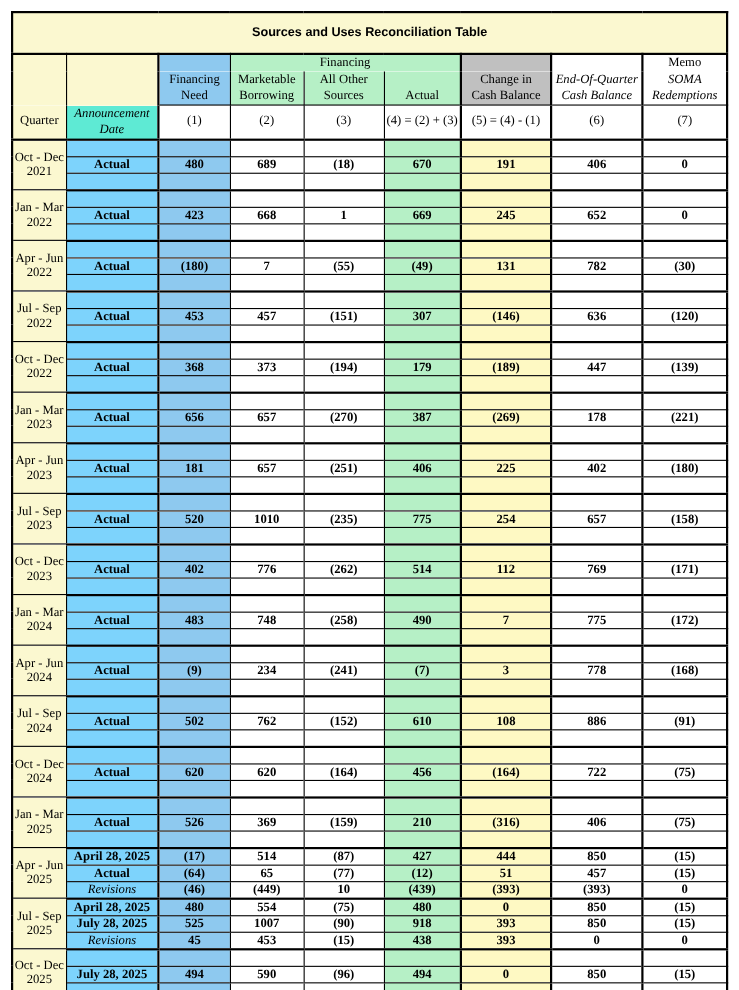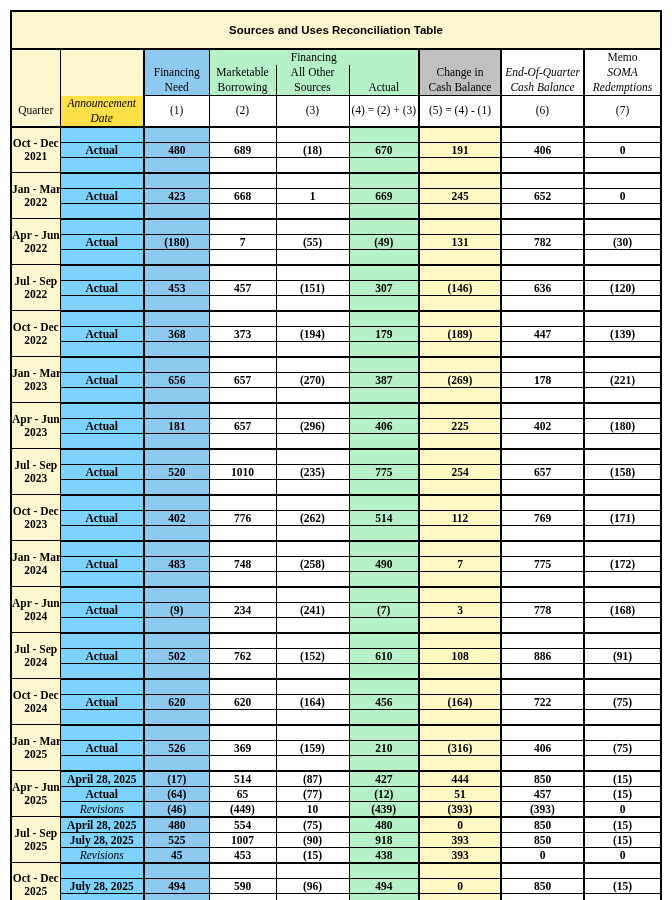--- a/index.html
+++ b/index.html
@@ -45,31 +45,30 @@
 
   
   td.h{ height:15px; line-height:15px; }
   td.hblue{ background:#8ec9ef; }
   td.hgreen{ background:#b6f0c6; }
   td.hgray{ background:#c0c0c0; }
   td.hwhite{ background:#ffffff; }
   td.hyellow{ background:#fbf8d0; }
   td.ital{ font-style:italic; }
   td.hq{ background:#fbf8d0; vertical-align:bottom; padding-bottom:1px; }
-  td.hd{ background:#fde047; vertical-align:bottom; text-align:left; padding-left:3px; font-style:italic; }
+  td.hd{ background:#5eead4; vertical-align:bottom; text-align:left; padding-left:3px; font-style:italic; }
   .thickbot{ border-bottom:2px solid #000 !important; }
   .thickleft{ border-left:2px solid #000 !important; }
 
   
   td.q{
     background:#fbf8d0;
     font-size:11.5px;
     line-height:13px;
     vertical-align:middle;
-    font-weight:bold;
   }
   td.lbl{
     background:#7dd3fc;
     text-align:left;
     padding-left:3px;
     font-weight:bold;
     font-size:11.5px;
     height:14px;
     line-height:14px;
   }
@@ -344,21 +343,21 @@
           <td class="num blank white dashed-b"></td>
           <td class="num blank green dashed-b"></td>
           <td class="num blank gray dashed-b thickleft"></td>
           <td class="num blank white dashed-b thickleft"></td>
           <td class="num blank white dashed-b thickleft"></td>
         </tr>
         <tr>
           <td class="lbl dashed-b">Actual</td>
           <td class="num blue dashed-b thickleft">181</td>
           <td class="num white dashed-b">657</td>
-          <td class="num white dashed-b">(296)</td>
+          <td class="num white dashed-b">(251)</td>
           <td class="num green dashed-b">406</td>
           <td class="num gray dashed-b thickleft">225</td>
           <td class="num white dashed-b thickleft">402</td>
           <td class="num white dashed-b thickleft">(180)</td>
         </tr>
         <tr class="blockend">
           <td class="lbl blank"></td>
           <td class="num blank blue thickleft"></td>
           <td class="num blank white"></td>
           <td class="num blank white"></td>

